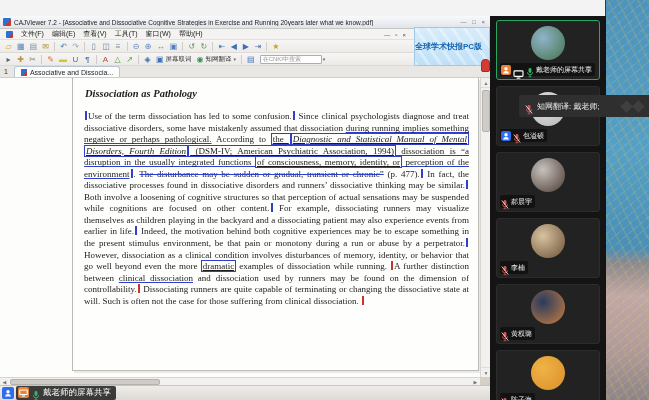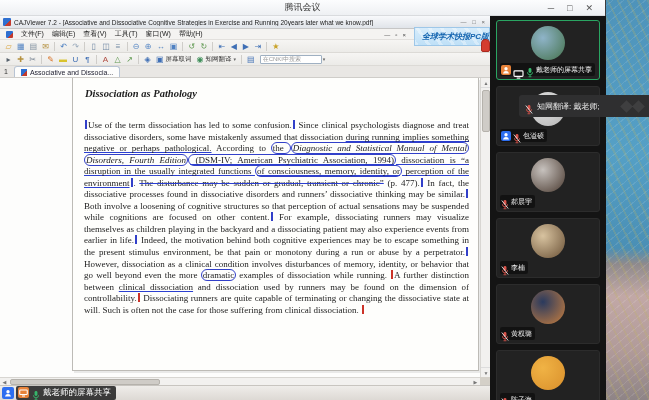--- a/index.html
+++ b/index.html
@@ -47,52 +47,52 @@
     border:1px solid transparent;border-radius:2px;padding:0 1px;cursor:default;}
   .tb-ic{font-size:8px;line-height:9px;}
   .tb-label{font-size:6.5px;color:#333;white-space:nowrap;}
   .tb-dd{font-size:5px;color:#666;}
   .tb-sep{width:1px;height:9px;background:#cfcdc9;margin:0 2px;flex:none;}
   .caj-search{width:62px;height:9px;border:1px solid #9fb0c2;border-radius:1px;font-size:6px;
     padding:0 2px;color:#333;background:#fff;margin-left:2px;}
   .caj-search::placeholder{color:#999;}
 
   
-  .caj-banner{position:absolute;left:414px;top:11px;width:76px;height:19px;z-index:6;
+  .caj-banner{position:absolute;left:414px;top:11px;width:76px;height:39px;z-index:6;
     background:
       repeating-linear-gradient(55deg, rgba(255,255,255,.35) 0 3px, transparent 3px 10px),
       linear-gradient(#d7ecfb,#bfe0f7);
-    border:1px solid #9ec7e8;display:flex;align-items:center;justify-content:flex-end;font-style:italic;}
+    border:1px solid #9ec7e8;display:flex;align-items:center;justify-content:flex-start;}
   .caj-banner-text{font-size:8px;font-weight:bold;color:#1565b0;white-space:nowrap;}
   .banner-mascot{position:absolute;right:-1px;bottom:-7px;width:9px;height:13px;border-radius:4px 4px 2px 2px;
     background:#d43c2f;border:1px solid #a92a20;}
 
   
   .caj-tabbar{position:absolute;left:0;top:50px;width:100%;height:12px;background:#e9e7e4;
     border-bottom:1px solid #cfcdc9;display:flex;align-items:flex-end;padding:0 0 0 4px;gap:6px;}
   .page-num{font-size:7px;color:#333;margin-bottom:2px;}
   .doc-tab{height:11px;background:#fdfdfc;border:1px solid #b8c4d4;border-bottom:none;
     border-radius:3px 3px 0 0;display:flex;align-items:center;gap:3px;padding:0 6px;}
   .tab-ic{width:6px;height:7px;background:linear-gradient(135deg,#2e6fd0 60%,#c23a2e 60%);flex:none;}
   .tab-label{font-size:7px;color:#223;white-space:nowrap;}
 
   
   .caj-doc{position:absolute;left:0;top:62px;width:100%;height:299px;background:#fdfdfc;overflow:hidden;}
   .page{position:absolute;left:72px;top:0;width:407px;height:293px;background:#fefefc;
     border:1px solid #bdbbb6;border-top:none;box-shadow:2px 2px 0 rgba(0,0,0,.08);overflow:hidden;
     font-family:"Liberation Serif",serif;color:#1c1c1c;}
   .doc-heading{margin-top:8px;text-align:center;font-size:13px;font-weight:bold;letter-spacing:.4px;}
-  .doc-subheading{margin:10px 10px 21px 12px;font-size:10.5px;font-weight:bold;font-style:italic;}
+  .doc-subheading{margin:10px 10px 12px 12px;font-size:10.5px;font-weight:bold;font-style:italic;}
   .doc-para{margin:0 9px 0 11px;font-size:9px;line-height:11.55px;text-align:justify;}
   .seg.i{font-style:italic;}
   .seg.u{text-decoration:underline;text-decoration-color:#2b3fd0;text-decoration-thickness:1px;
     text-underline-offset:1px;text-decoration-skip-ink:none;}
   .seg.st{text-decoration:line-through;text-decoration-color:#2b3fd0;text-decoration-thickness:1px;}
-  .seg.o{border:1px solid #3240c9;border-radius:6px;padding:0 1px;
-    -webkit-box-decoration-break:clone;box-decoration-break:clone;}
+  .seg.o{border:1px solid #3240c9;border-radius:0;padding:0 1px;
+    -webkit-box-decoration-break:clone;box-decoration-break:clone;text-decoration:underline;}
   .bar{display:inline-block;width:2px;height:9px;vertical-align:-1px;margin:0 1px;}
   .bar.b{background:#3240c9;} .bar.r{background:#cc3328;}
 
   
   .v-scroll{position:absolute;right:0;top:0;width:10px;height:299px;background:#f2f1ef;border-left:1px solid #d8d6d2;}
   .v-scroll .arr{position:absolute;left:0;width:10px;height:10px;font-size:5px;color:#777;text-align:center;line-height:10px;}
   .v-scroll .arr.up{top:0;border-bottom:1px solid #ddd;}
   .v-scroll .arr.dn{bottom:0;border-top:1px solid #ddd;}
   .v-thumb{position:absolute;left:1px;top:12px;width:8px;height:42px;background:#cfccc7;border:1px solid #b5b2ac;border-radius:2px;}
   .h-scroll{position:absolute;left:0;top:361px;width:480px;height:8px;background:#f2f1ef;border-top:1px solid #d8d6d2;}
@@ -140,28 +140,20 @@
 </style>
 </head>
 <body>
 
 <div id="screen">
 
   <div class="photo-window"></div>
 
   <div class="meeting">
 
-    <div class="mt-titlebar">
-      <span class="mt-title">腾讯会议</span>
-      <div class="mt-controls">
-        <span>─</span>
-        <span>□</span>
-        <span>✕</span>
-      </div>
-    </div>
 
     <div class="share-area">
       <div class="caj">
 
         <div class="caj-title">
           <span class="caj-logo"></span>
           <span class="caj-title-text">CAJViewer 7.2 - [Associative and Dissociative Cognitive Strategies in Exercise and Running 20years later what we know.pdf]</span>
           <span class="caj-title-controls">— □ ×</span>
         </div>
 

